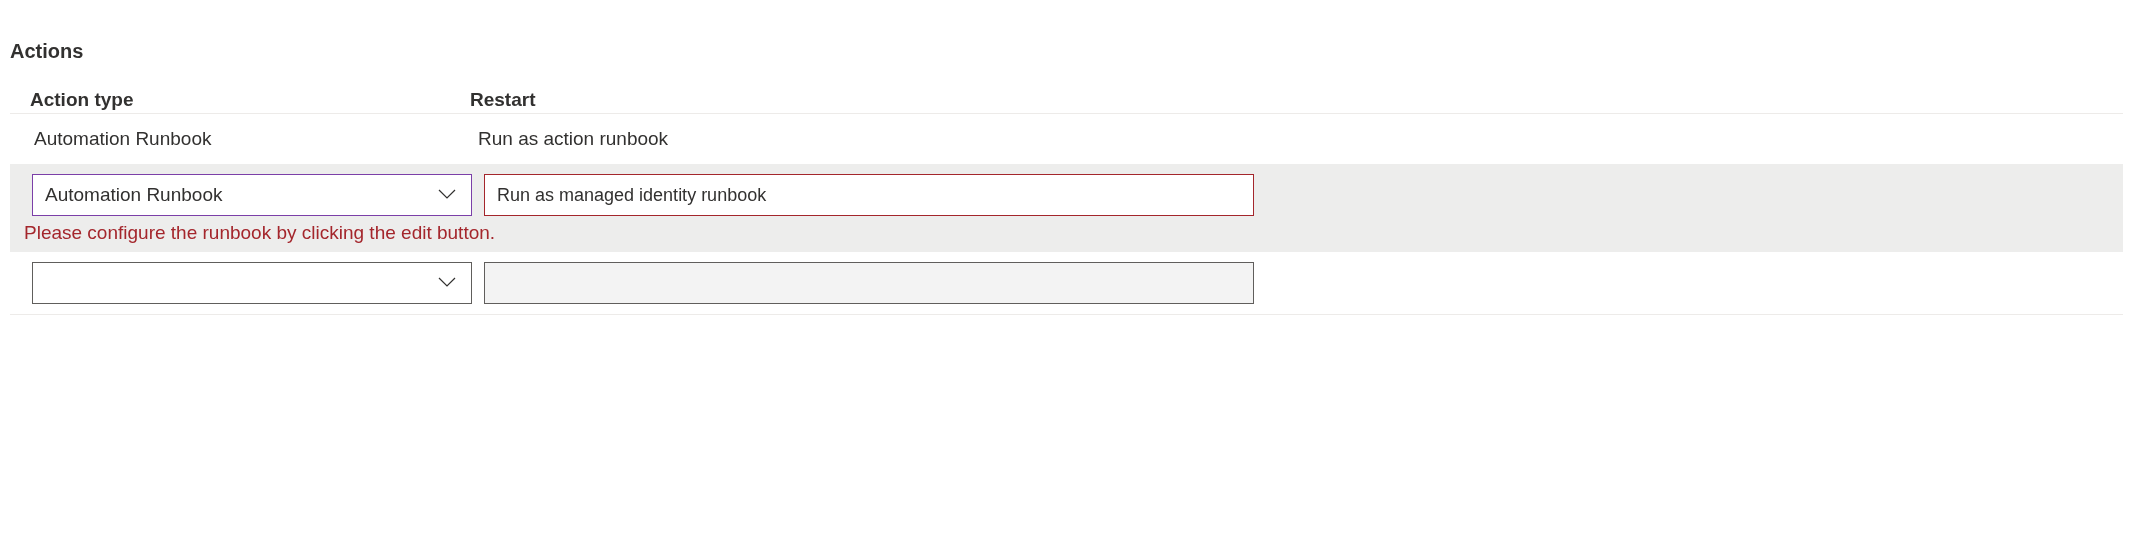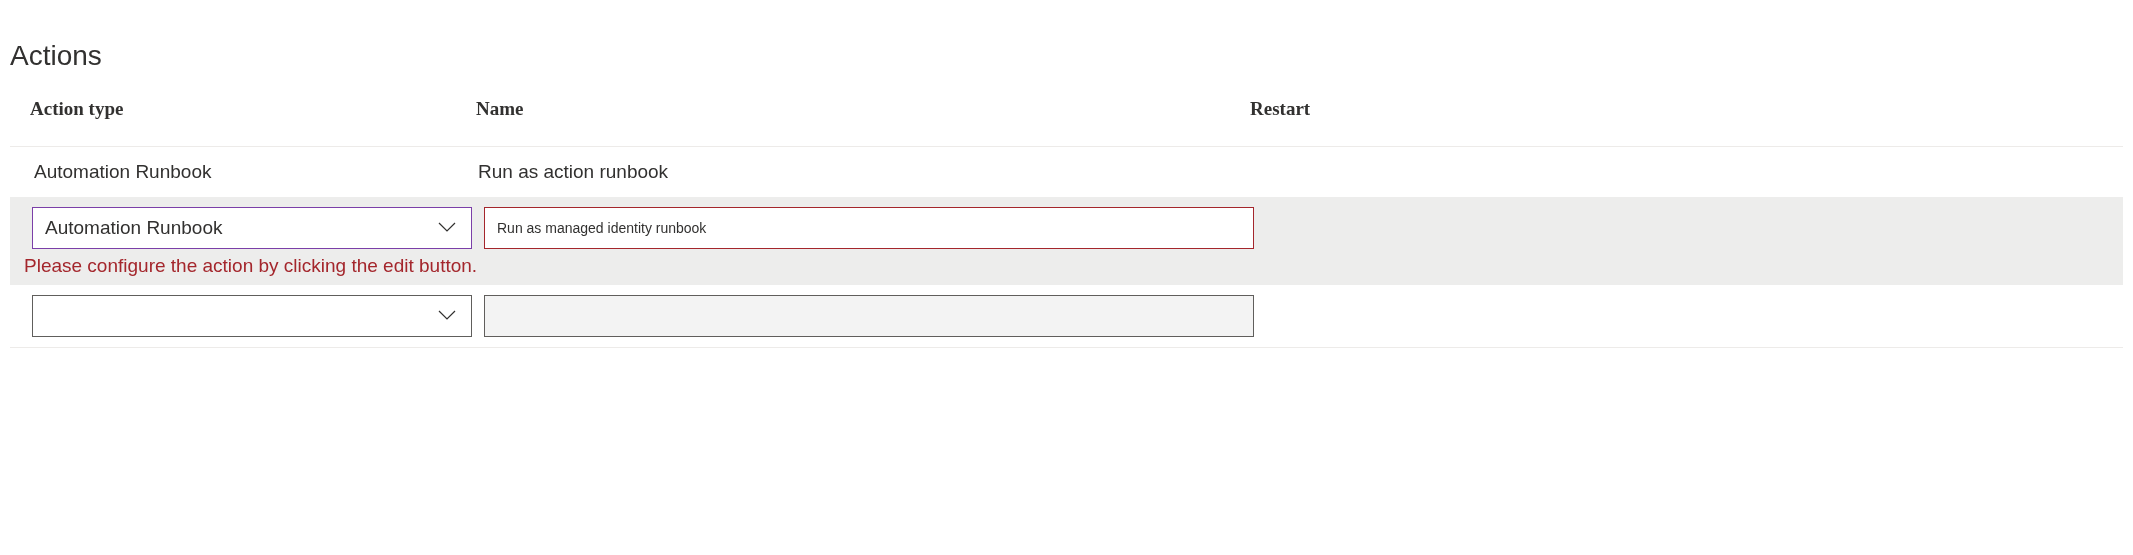--- a/index.html
+++ b/index.html
@@ -8,34 +8,33 @@
       padding: 0;
     }
     body {
       font-family: 'Segoe UI', Tahoma, Geneva, Verdana, sans-serif;
       font-size: 19px;
       color: #323130;
       background: #ffffff;
       padding: 10px;
     }
     .section-title {
-      font-size: 28px;
-      font-weight: 400;
+      font-size: 20px;
+      font-weight: 700;
       color: #323130;
       margin-bottom: 18px;
       margin-top: 30px;
     }
     .table-container {
       width: 100%;
     }
     .header-row {
       display: flex;
-      padding: 8px 10px 26px 10px;
+      padding: 8px 10px 2px 10px;
       border-bottom: 1px solid #edebe9;
-      font-family: Liberation Serif, serif;
     }
     .header-cell {
       font-size: 19px;
       font-weight: 600;
       color: #323130;
     }
     .col-action-type {
       width: 450px;
       padding-left: 10px;
     }
@@ -108,21 +107,21 @@
     .input-wrapper {
       width: 770px;
       margin-left: 12px;
     }
     .text-input {
       width: 100%;
       height: 42px;
       border: 1px solid #a4262c;
       background: #ffffff;
       padding: 0 12px;
-      font-size: 14px;
+      font-size: 18px;
       color: #323130;
       font-family: inherit;
     }
     .text-input.gray-border {
       border: 1px solid #605e5c;
       background: #f3f3f3;
     }
     .error-message {
       width: 100%;
       color: #a4262c;
@@ -139,21 +138,20 @@
   </style>
 </head>
 <body>
 
 <div class="section-title">Actions</div>
 
 <div class="table-container">
 
   <div class="header-row">
     <div class="header-cell col-action-type">Action type</div>
-    <div class="header-cell col-name">Name</div>
     <div class="header-cell col-selected">Restart</div>
   </div>
 
   <div class="data-row">
     <div class="data-cell cell-action-type">Automation Runbook</div>
     <div class="data-cell cell-name">Run as action runbook</div>
   </div>
 
   <div class="data-row edit-row">
     <div class="edit-row-fields">
@@ -164,21 +162,21 @@
         <span class="chevron-icon">
           <svg width="18" height="12" viewBox="0 0 18 12" fill="none">
             <path d="M1 1 L9 9 L17 1" stroke="#323130" stroke-width="1.2" fill="none"></path>
           </svg>
         </span>
       </div>
       <div class="input-wrapper">
         <input type="text" class="text-input" value="Run as managed identity runbook" style="">
       </div>
     </div>
-    <div class="error-message">Please configure the action by clicking the edit button.</div>
+    <div class="error-message">Please configure the runbook by clicking the edit button.</div>
   </div>
 
   <div class="data-row empty-row">
     <div class="select-wrapper select-gray">
       <div class="select-box">
         <span></span>
       </div>
       <span class="chevron-icon">
         <svg width="18" height="12" viewBox="0 0 18 12" fill="none">
           <path d="M1 1 L9 9 L17 1" stroke="#323130" stroke-width="1.2" fill="none"></path>

